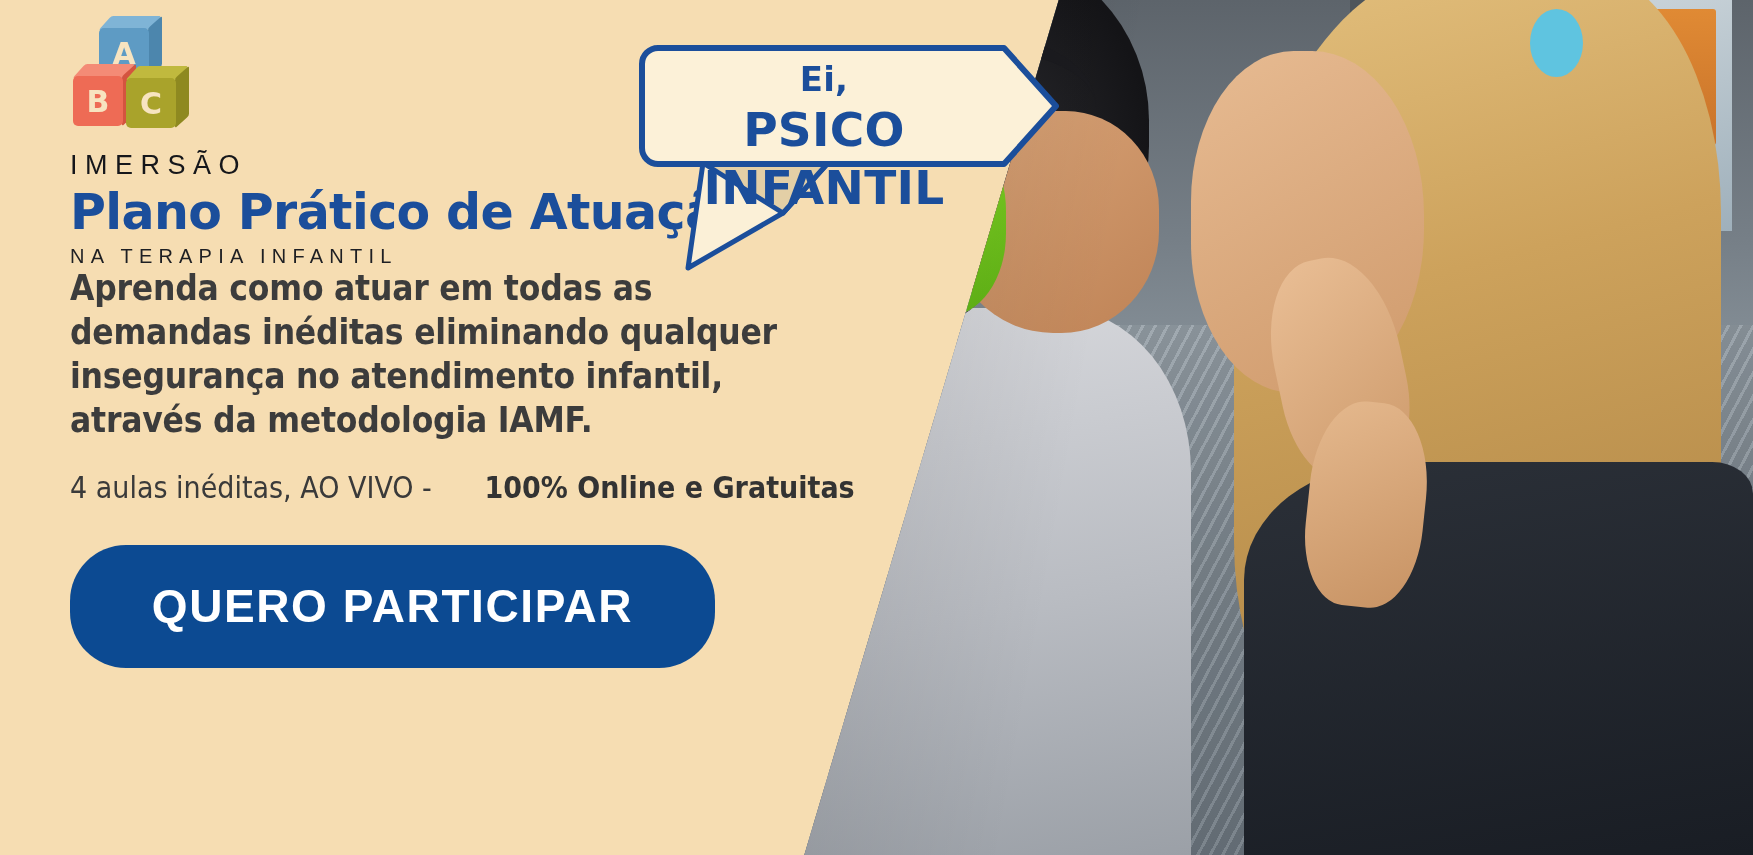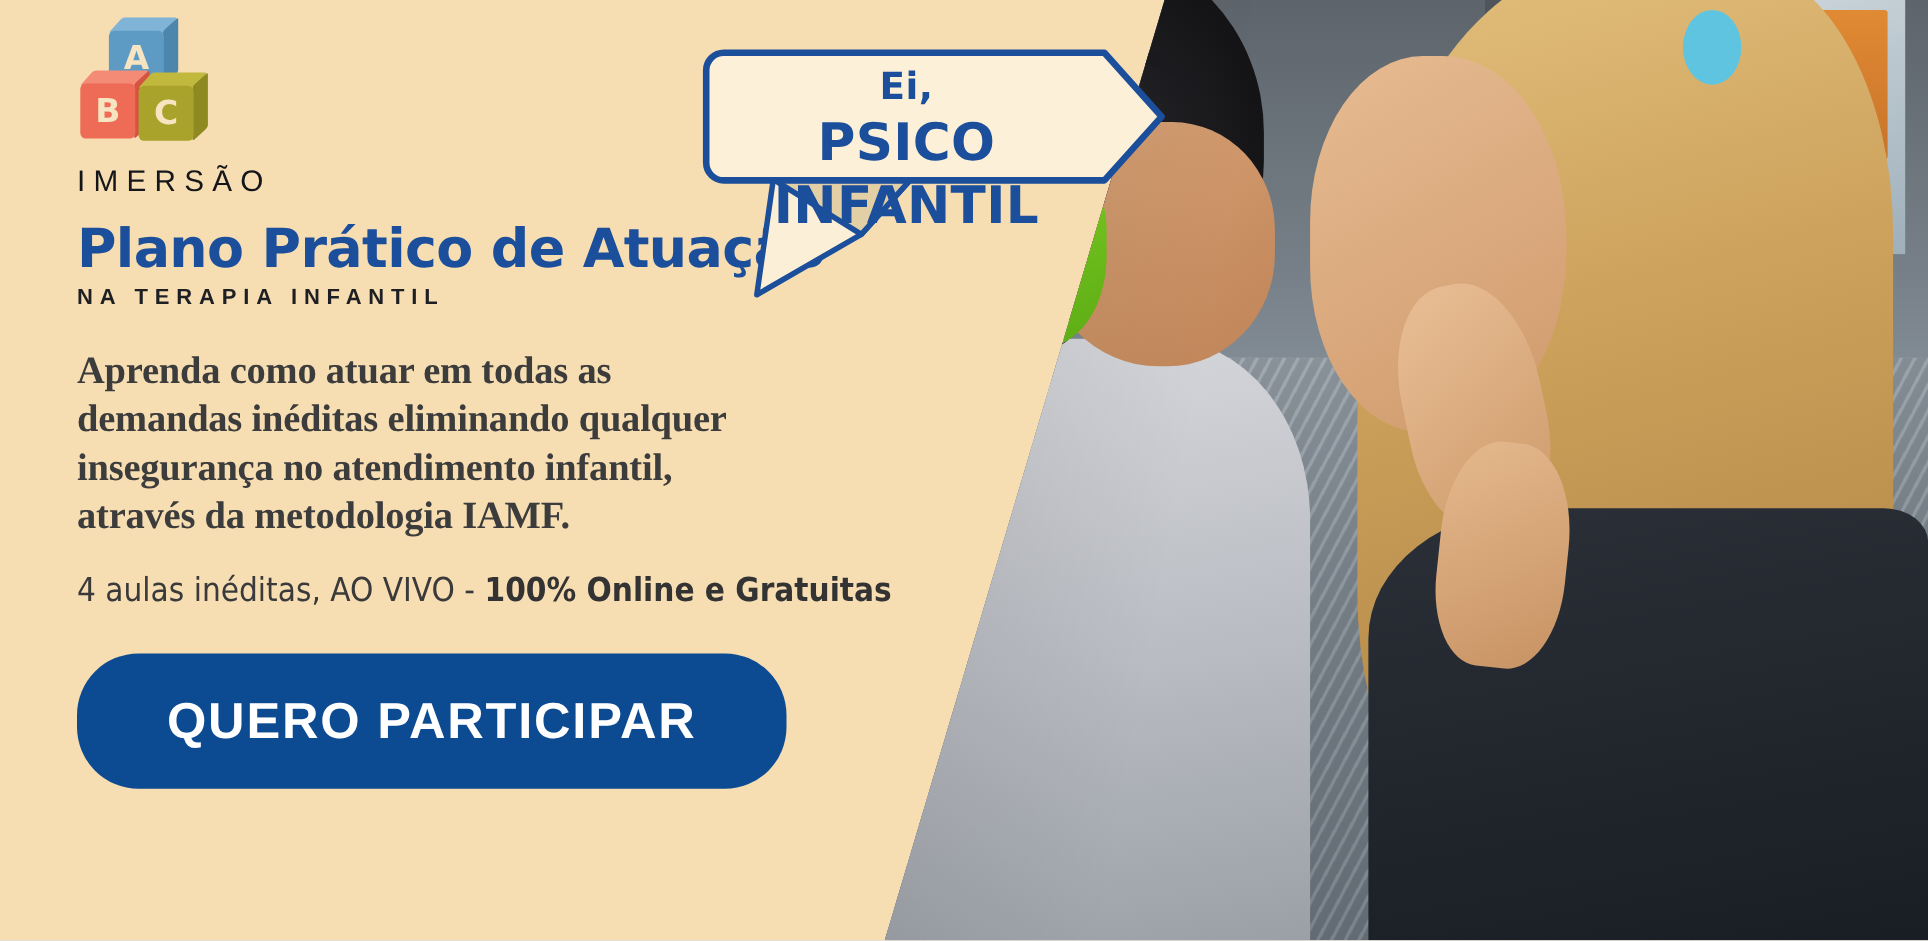--- a/index.html
+++ b/index.html
@@ -159,52 +159,51 @@
   .blk-b .side { background:#D4543F; }
   .blk-c { left:56px; top:52px; width:50px; height:50px; }
   .blk-c .face { background:#A9A32B; font-size:30px; }
   .blk-c .top  { background:#C0B93E; }
   .blk-c .side { background:#8E8920; }
 
   .eyebrow {
     font-size:27px; font-weight:400; letter-spacing:7.5px;
     color:#15161A; line-height:1;
     font-family:"Liberation Sans", sans-serif;
-    margin-bottom:23px;
+    margin-bottom:9px;
   }
   .title {
     font-size:49px; font-weight:700; color:#1B4E9B;
     letter-spacing:-0.6px; line-height:1.04;
     font-family:"DejaVu Sans", sans-serif;
     margin-bottom:7px;
   }
   .subeyebrow {
-    font-size:20px; font-weight:700; letter-spacing:6.2px;
+    font-size:20px; font-weight:400; letter-spacing:6.2px;
     color:#1E1F23; line-height:1;
-    margin-bottom:35px;
   }
 
   .lede {
     font-size:35px; font-weight:700; color:#3C3C3C;
     line-height:1.26; letter-spacing:-0.2px;
     font-family:"DejaVu Sans Condensed","DejaVu Sans", sans-serif;
     font-stretch:condensed;
     max-width:740px;
     margin-bottom:26px;
   }
-  .lede div { white-space:nowrap;font-family:Liberation Serif, serif; }
+  .lede div { white-space:nowrap; }
 
   .detail {
     font-size:30px; font-weight:400; color:#3A3A3A;
     line-height:1.35;
     font-family:"DejaVu Sans Condensed","DejaVu Sans", sans-serif;
     font-stretch:condensed;
     margin-bottom:2px;
   }
-  .detail b { font-weight:700; color:#333; }
+  .detail b { font-weight:700; color:#333;margin-left:44px; }
 
   .cta {
     display:inline-flex; align-items:center; justify-content:center;
     margin-top:34px;
     width:645px; height:123px;
     background:#0C4A92;
     border:none; border-radius:56px;
     color:#ffffff;
     font-size:46px; font-weight:700; letter-spacing:1.6px;
     font-family:"Liberation Sans", sans-serif;

